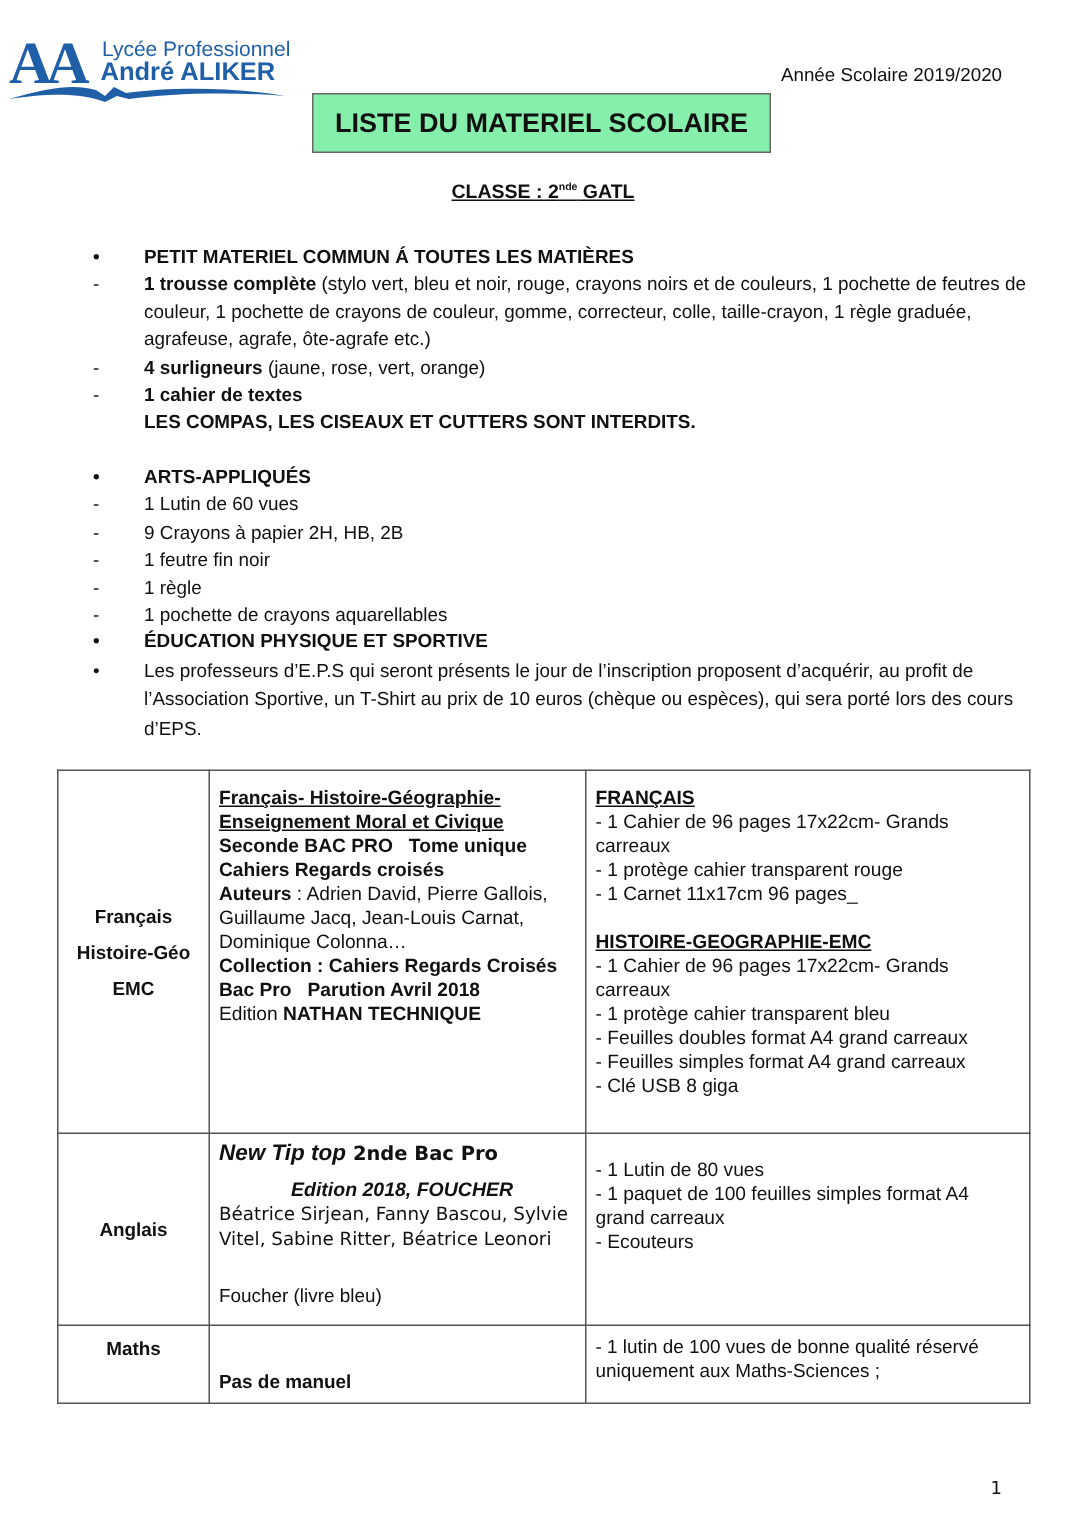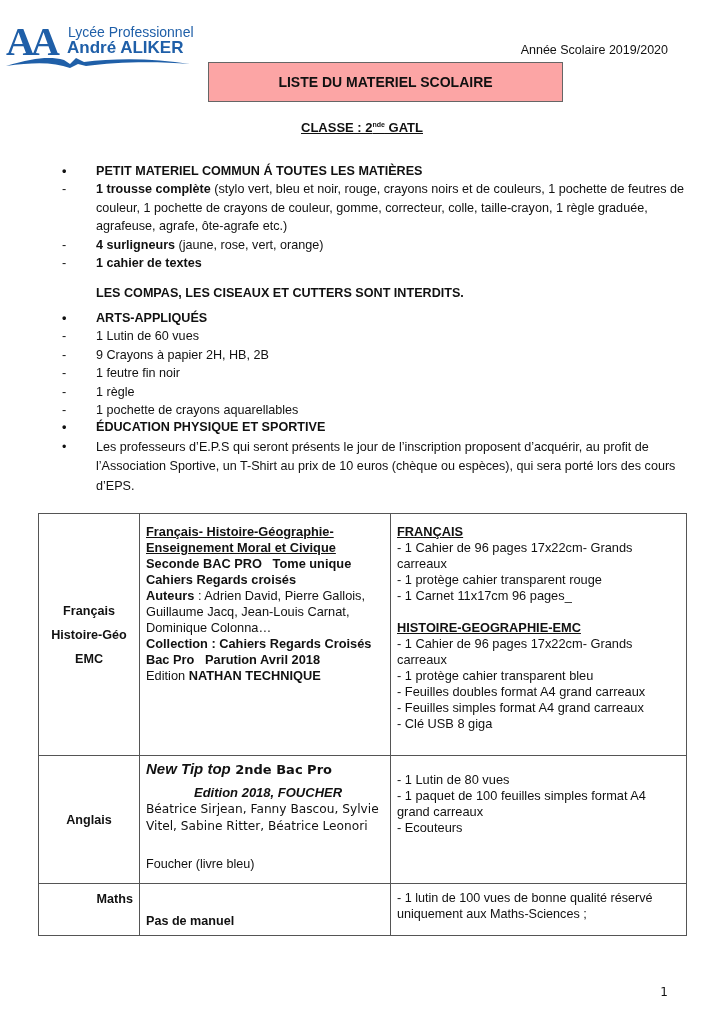--- a/index.html
+++ b/index.html
@@ -6,23 +6,23 @@
   body { width:724px; height:1024px; position:relative; overflow:hidden;
          font-family:"Liberation Sans", sans-serif; color:#111; font-size:12.6px; }
   .abs { position:absolute; }
   .logo { left:4px; top:22px; width:190px; height:48px; }
   .logo .aa { position:absolute; left:2px; top:0px; font-family:"Liberation Serif", serif;
               font-size:40px; font-weight:bold; color:#1f5fa8; letter-spacing:-4px; line-height:40px; }
   .logo .l1 { position:absolute; left:64px; top:2px; font-size:14px; color:#1f5fa8; white-space:nowrap; }
   .logo .l2 { position:absolute; left:63px; top:16px; font-size:17px; font-weight:bold; color:#1f5fa8; white-space:nowrap;text-align:right; }
   .logo svg { position:absolute; left:0; top:30px; }
   .year { right:56px; top:43px; font-size:12.5px; }
-  .titlebox { left:208px; top:62px; width:355px; height:40px; background:#fca5a5;
+  .titlebox { left:208px; top:62px; width:306px; height:40px; background:#86efac;
               border:1px solid #666; box-sizing:border-box; display:flex;
-              align-items:center; justify-content:center; font-weight:bold; font-size:14px; }
+              align-items:center; justify-content:center; font-weight:bold; font-size:18px; }
   .classe { left:0; width:724px; top:120px; text-align:center; font-weight:bold; font-size:13px; }
   .classe span.u { text-decoration:underline; }
   .classe sup { font-size:7px; }
   .sec { left:62px; width:630px; line-height:18.4px; font-size:12.6px; }
   .row { position:relative; padding-left:34px; }
   .row .m { position:absolute; left:0; top:0; }
   .b { font-weight:bold; }
   table.mat { position:absolute; left:38px; top:513px; width:648px; border-collapse:collapse; table-layout:fixed; }
   table.mat td, table.mat th { border:1.5px solid #555; vertical-align:top; font-size:12.6px; line-height:16px; padding:0 6px; }
   table.mat th { height:34px; vertical-align:middle; font-weight:bold; font-size:12.6px; }
@@ -49,21 +49,21 @@
 
 <div class="abs classe">
   <span class="u"><span>CLASSE : 2</span><sup>nde</sup><span> GATL</span></span>
 </div>
 
 <div class="abs sec" style="top:162px;">
   <div class="row b"><span class="m">•</span><span>PETIT MATERIEL COMMUN Á TOUTES LES MATIÈRES</span></div>
   <div class="row"><span class="m">-</span><span class="b">1 trousse complète</span><span> (stylo vert, bleu et noir, rouge, crayons noirs et de couleurs, 1 pochette de feutres de couleur, 1 pochette de crayons de couleur, gomme, correcteur, colle, taille-crayon, 1 règle graduée, agrafeuse, agrafe, ôte-agrafe etc.)</span></div>
   <div class="row"><span class="m">-</span><span class="b">4 surligneurs</span><span> (jaune, rose, vert, orange)</span></div>
   <div class="row"><span class="m">-</span><span class="b">1 cahier de textes</span></div>
-  <div class="row b" style="margin-top:12px;">LES COMPAS, LES CISEAUX ET CUTTERS SONT INTERDITS.</div>
+  <div class="row b" style="">LES COMPAS, LES CISEAUX ET CUTTERS SONT INTERDITS.</div>
 </div>
 
 <div class="abs sec" style="top:309px;">
   <div class="row b"><span class="m">•</span><span>ARTS-APPLIQUÉS</span></div>
   <div class="row"><span class="m">-</span><span>1 Lutin de 60 vues</span></div>
   <div class="row"><span class="m">-</span><span>9 Crayons à papier 2H, HB, 2B</span></div>
   <div class="row"><span class="m">-</span><span>1 feutre fin noir</span></div>
   <div class="row"><span class="m">-</span><span>1 règle</span></div>
   <div class="row"><span class="m">-</span><span>1 pochette de crayons aquarellables</span></div>
 </div>
@@ -119,21 +119,21 @@
       <div class="vb" style="line-height:17px;">Béatrice Sirjean, Fanny Bascou, Sylvie Vitel, Sabine Ritter, Béatrice Leonori</div>
       <div style="margin-top:21px;">Foucher (livre bleu)</div>
     </td>
     <td style="padding-top:16px; font-size:12.8px;">
       <div>- 1 Lutin de 80 vues</div>
       <div>- 1 paquet de 100 feuilles simples format A4 grand carreaux</div>
       <div>- Ecouteurs</div>
     </td>
   </tr>
   <tr style="height:52px;">
-    <td class="subj" style="vertical-align:top !important; padding-top:3px;text-align:right;">
+    <td class="subj" style="vertical-align:top !important; padding-top:3px;">
       <div>Maths</div>
     </td>
     <td style="vertical-align:bottom; padding-bottom:6px;">
       <div class="b">Pas de manuel</div>
     </td>
     <td style="padding-top:6px;">
       <div>- 1 lutin de 100 vues de bonne qualité réservé uniquement aux Maths-Sciences ;</div>
     </td>
   </tr>
 </tbody>

